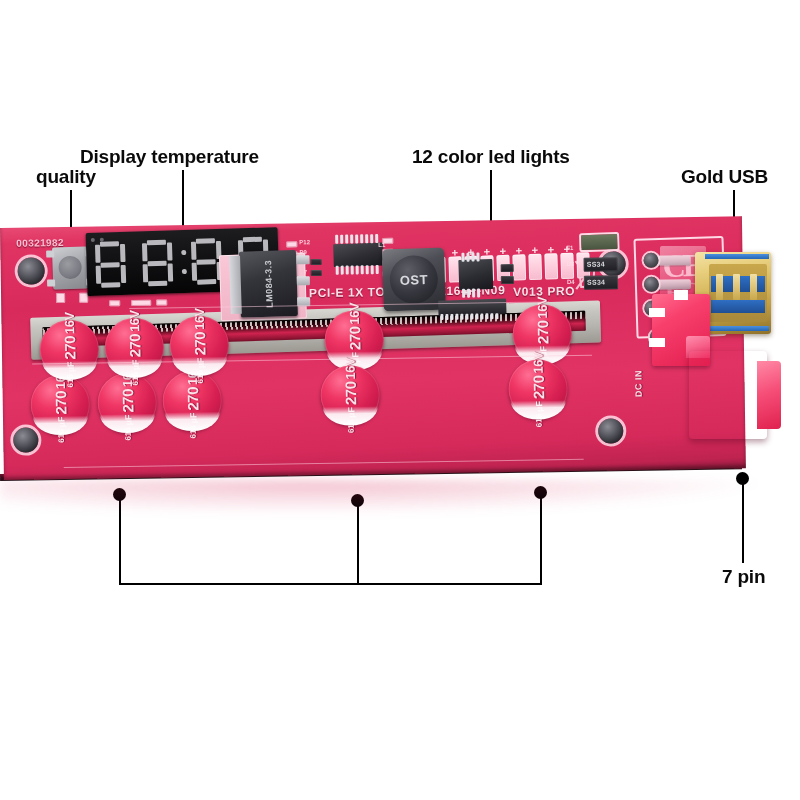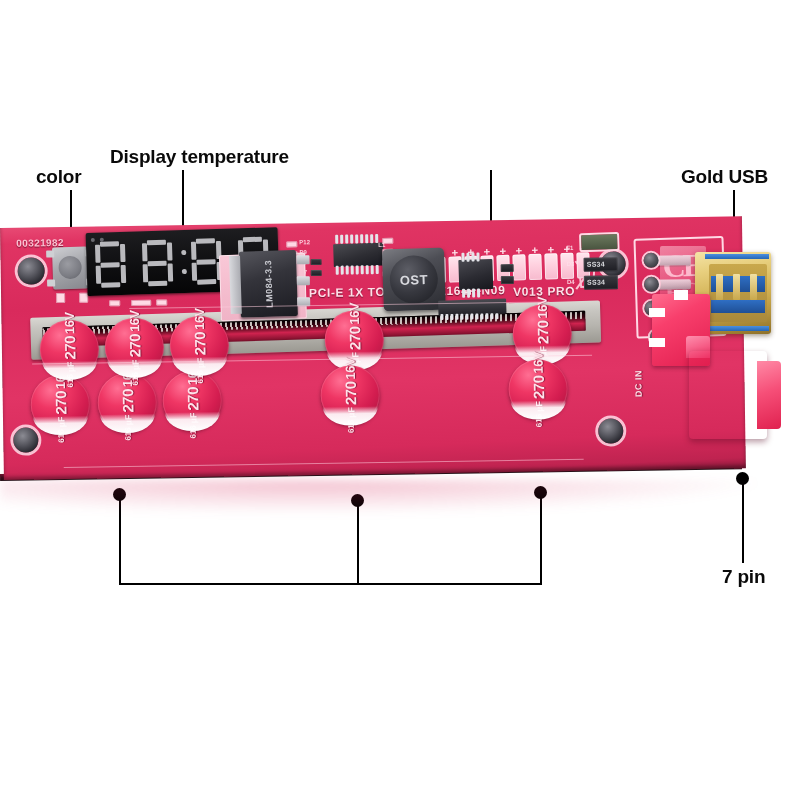--- a/index.html
+++ b/index.html
@@ -23,21 +23,21 @@
   .callout-label {
     position: absolute;
     font-family: "Liberation Sans", sans-serif;
     font-weight: bold;
     color: #0a0a0a;
     white-space: nowrap;
     letter-spacing: -0.2px;
     line-height: 1;
   }
   .lbl-switch   { left: 36px;  top: 167px; font-size: 19px; }
-  .lbl-display  { left: 110px;  top: 147px; font-size: 19px; }
+  .lbl-display  { left: 80px;  top: 147px; font-size: 19px; }
   .lbl-led      { left: 412px; top: 147px; font-size: 19px; }
   .lbl-usb      { left: 681px; top: 167px; font-size: 19px; }
   .lbl-6pin     { left: 722px; top: 567px; font-size: 19px; }
   .lbl-caps     { left: 234px; top: 592px; font-size: 19px; }
 
   
   .vline {
     position: absolute;
     width: 2px;
     background: #000000;
@@ -553,22 +553,23 @@
     font-weight: bold;
     font-family: "Liberation Sans", sans-serif;
     white-space: nowrap;
   }
 </style>
 </head>
 <body>
 
 <div id="stage">
 
-  <div class="callout-label lbl-switch">color</div>
+  <div class="callout-label lbl-switch">quality</div>
   <div class="callout-label lbl-display">Display temperature</div>
+  <div class="callout-label lbl-led">12 color led lights</div>
   <div class="callout-label lbl-usb">Gold USB</div>
   <div class="callout-label lbl-6pin">7 pin</div>
 
   <div class="vline" style="left:70px; top:190px; height:88px;"></div>
   <div class="dot" style="left:64px; top:272px;"></div>
 
   <div class="vline" style="left:182px; top:170px; height:93px;"></div>
   <div class="dot" style="left:176px; top:257px;"></div>
 
   <div class="vline" style="left:490px; top:170px; height:84px;"></div>

